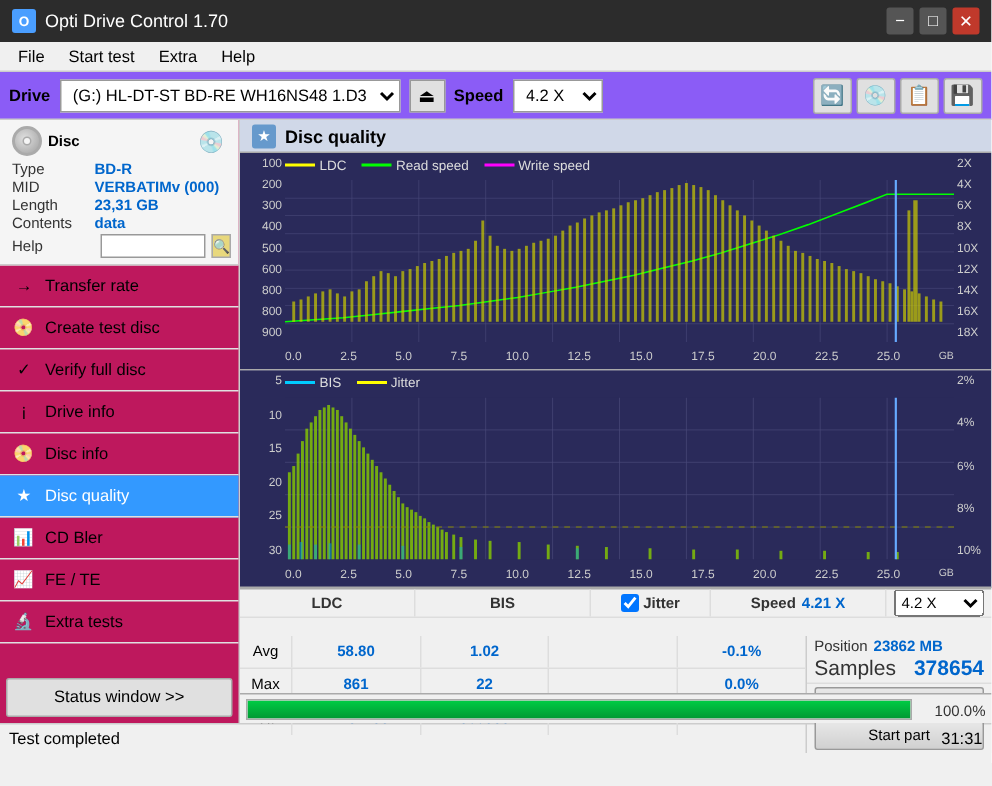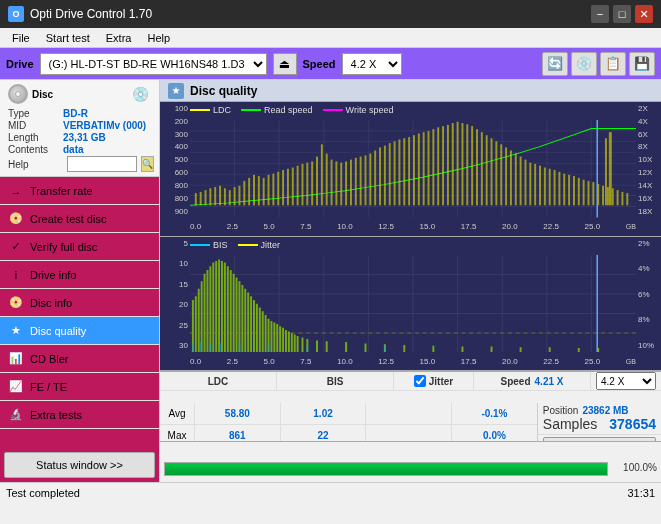--- a/index.html
+++ b/index.html
@@ -446,22 +446,22 @@
       justify-content: center;
       border-radius: 2px;
     }
 
     
     .progress-bar-container {
       height: 20px;
       background: #f0f0f0;
       border-top: 1px solid #aaa;
       display: flex;
-      align-items: flex-start;
-      padding: 20px 4px;
+      align-items: flex-end;
+      padding: 2px 4px;
       gap: 4px;
     }
     .progress-bar-outer {
       flex: 1;
       height: 14px;
       background: #e0e0e0;
       border: 1px solid #aaa;
       position: relative;
       overflow: hidden;
     }

